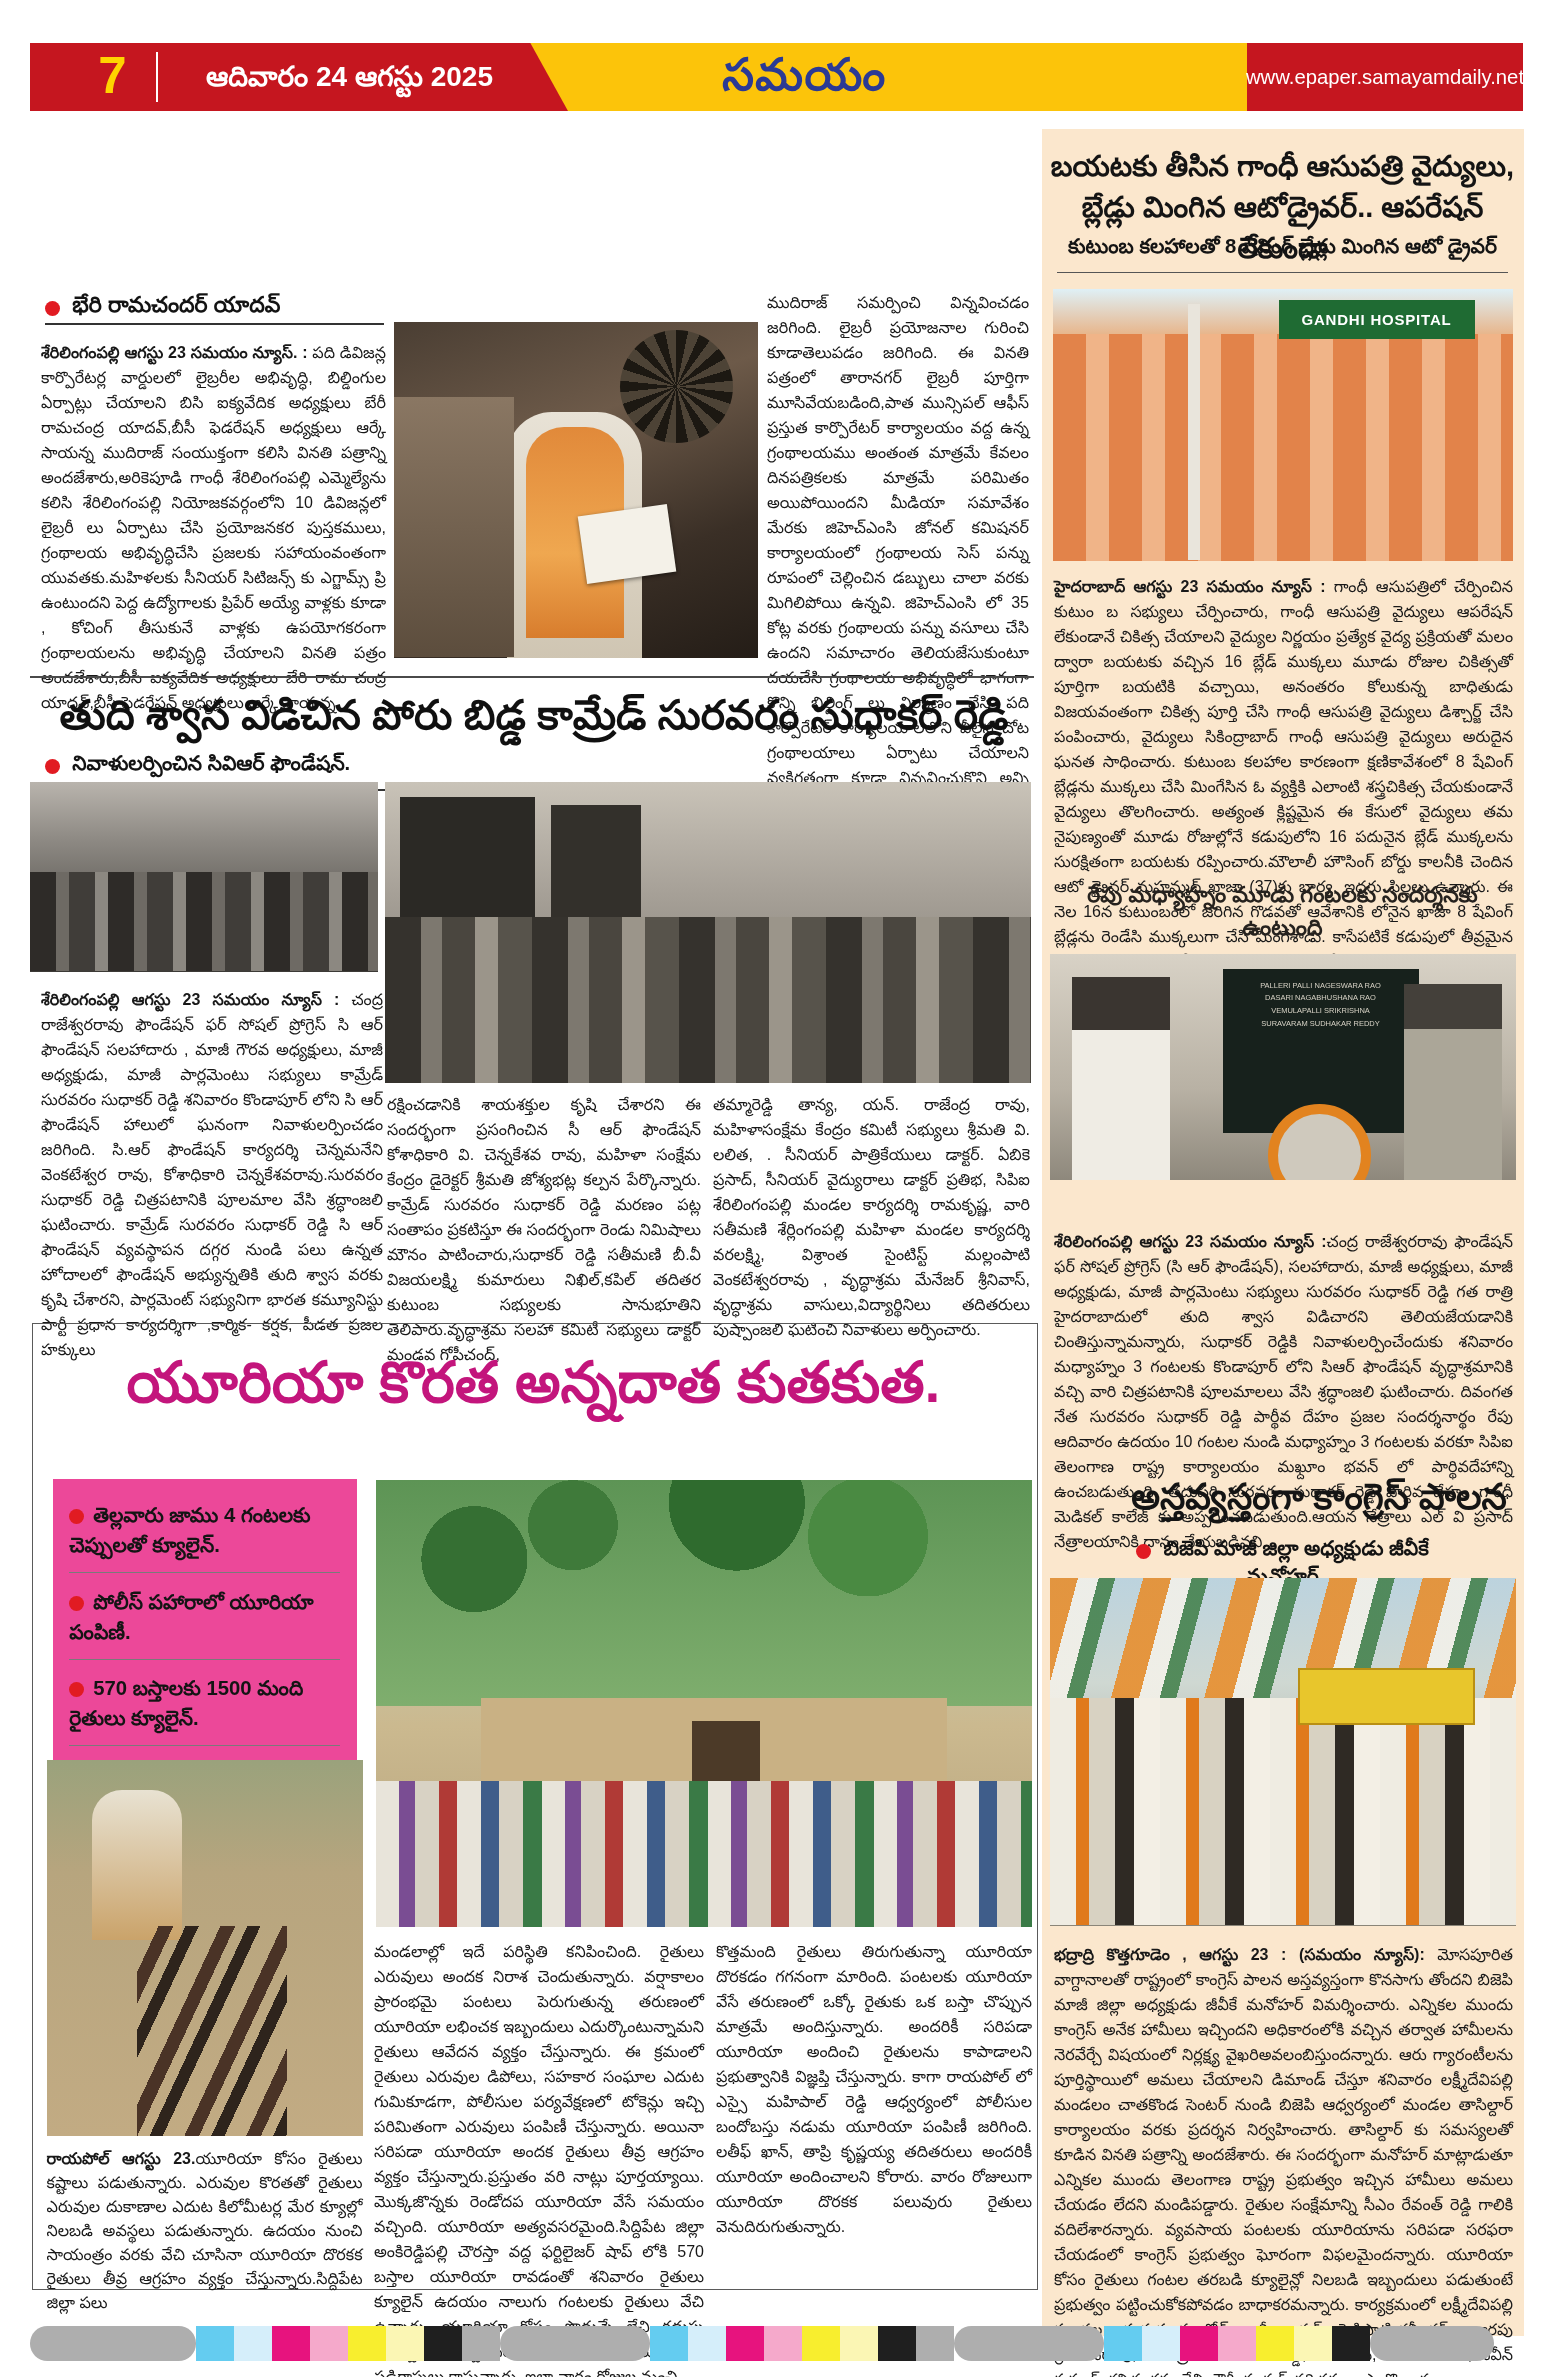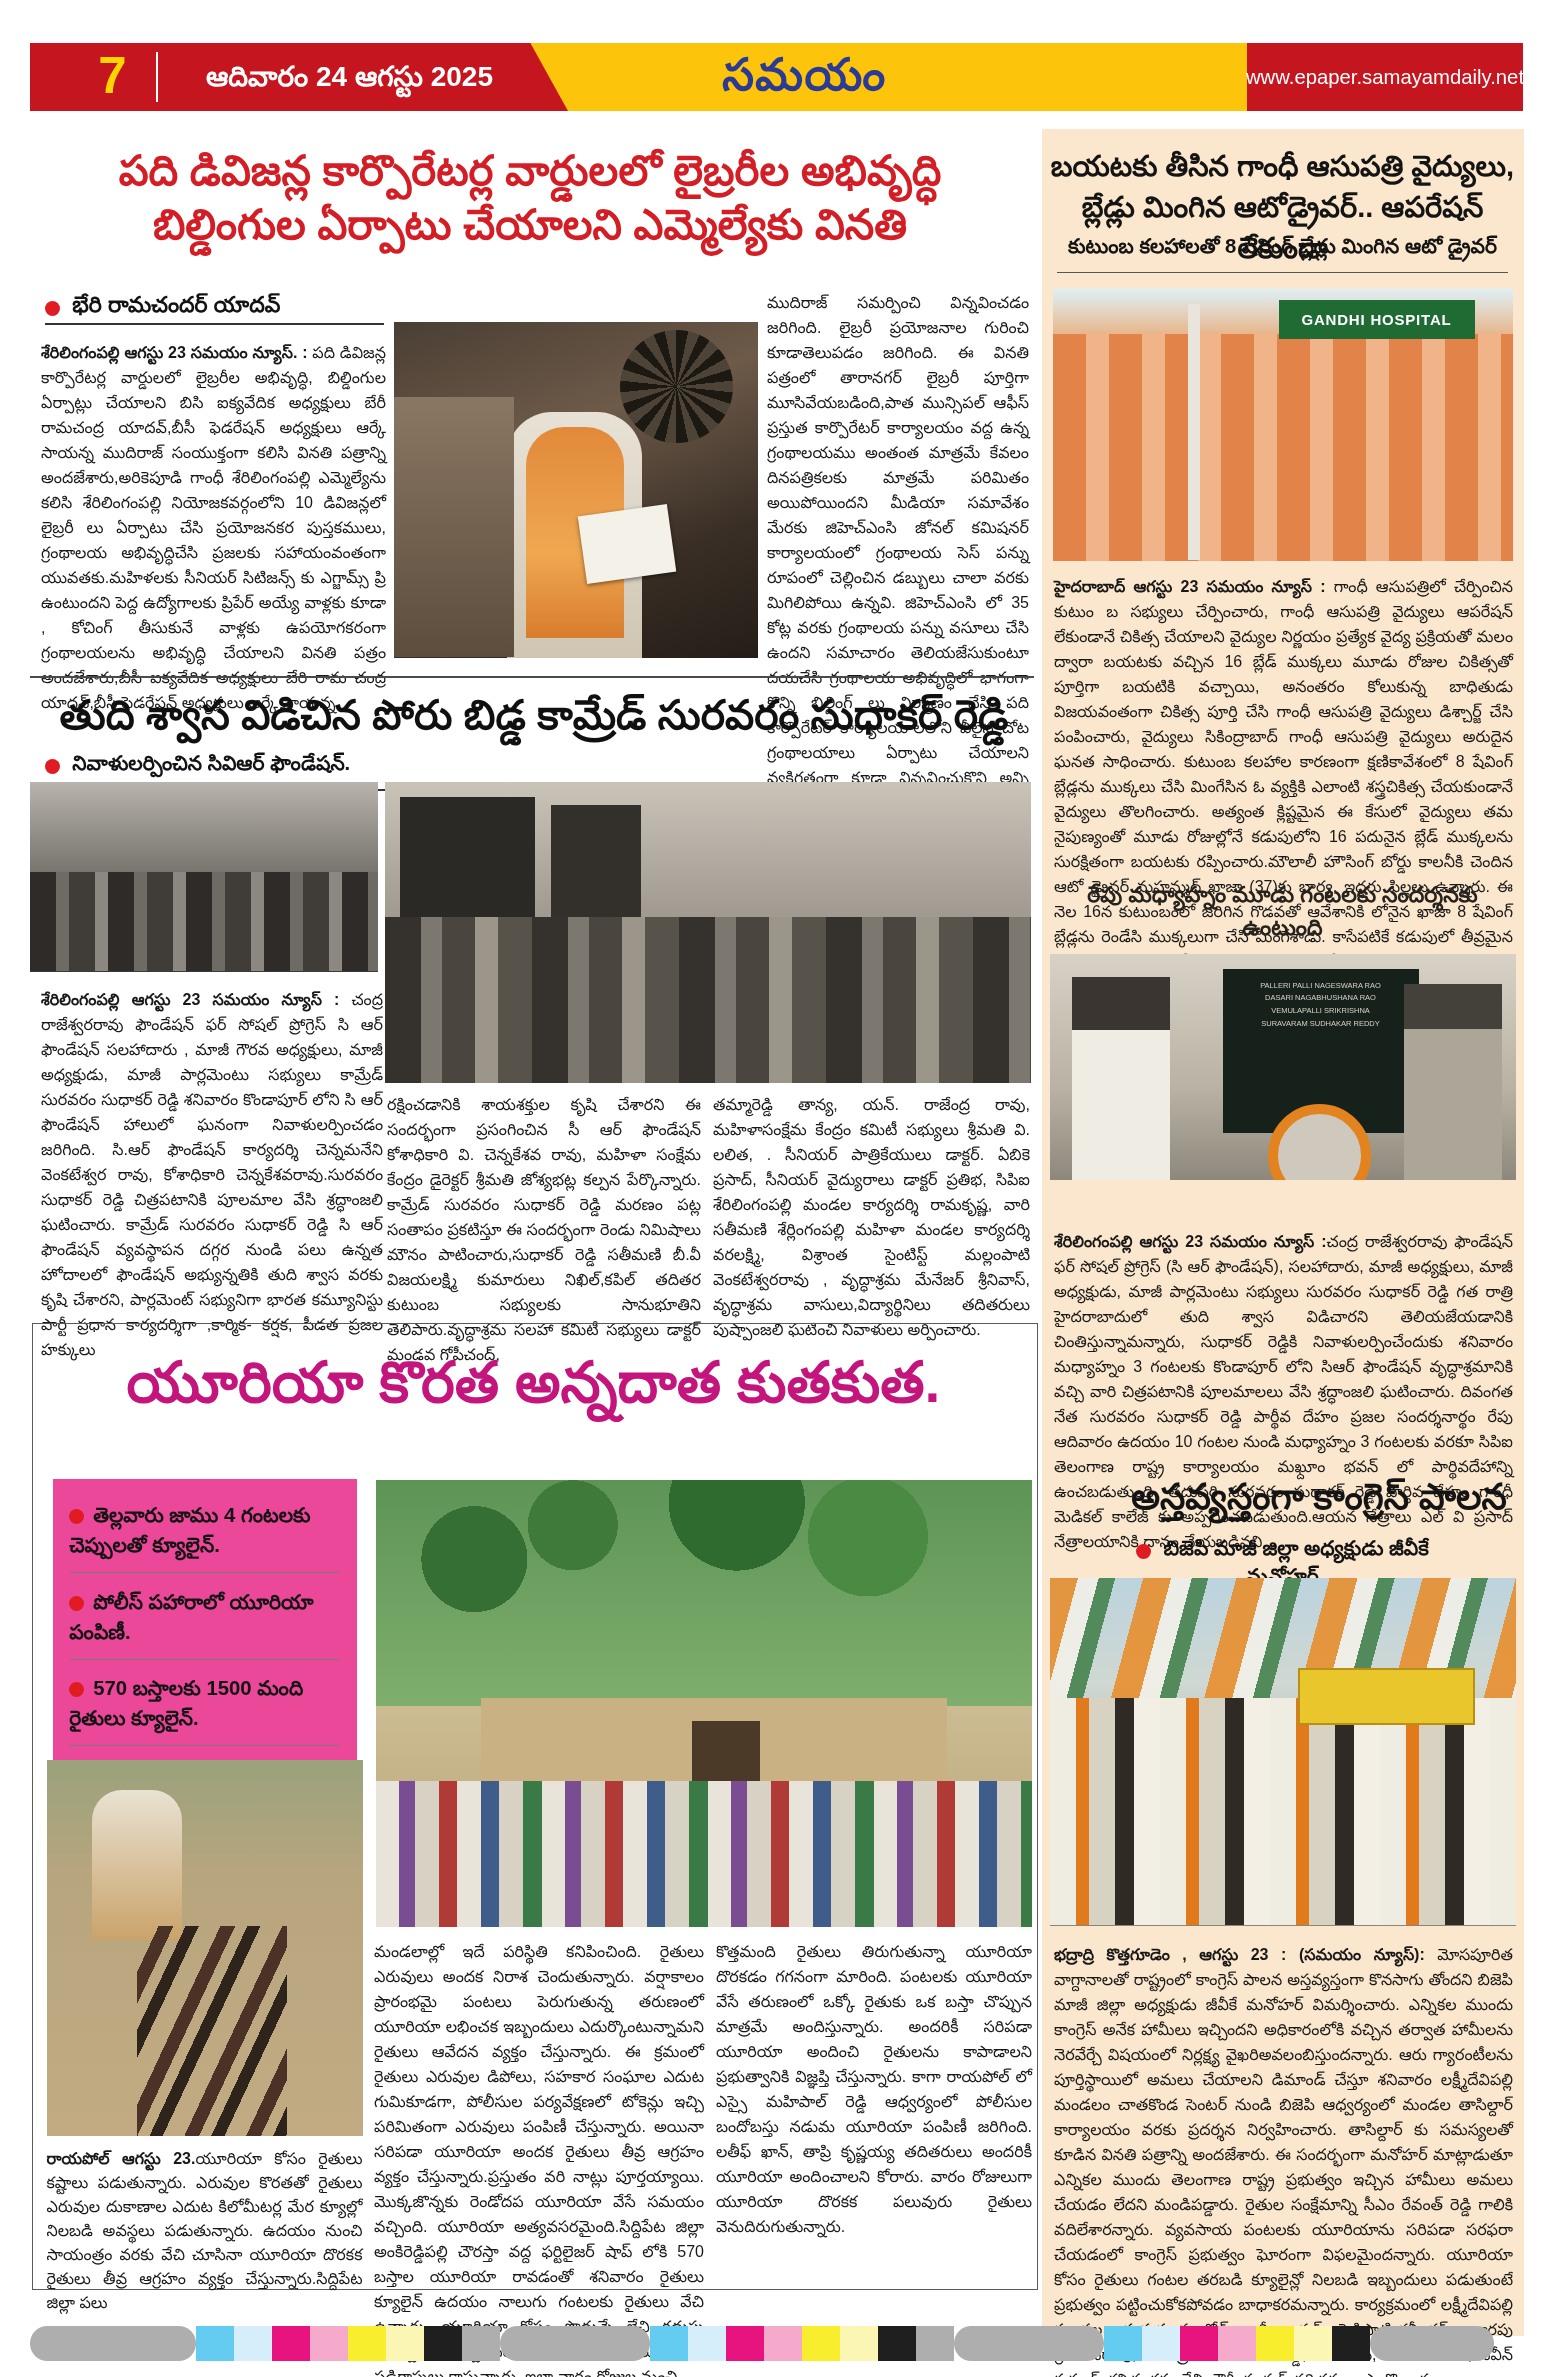--- a/index.html
+++ b/index.html
@@ -52,21 +52,20 @@
       <div id="hdr-page-num" class="abs">7</div>
       <div id="hdr-div" class="abs"></div>
       <div id="hdr-date" class="abs">ఆదివారం 24 ఆగస్టు 2025</div>
     </div>
     <div id="hdr-masthead" class="abs">సమయం</div>
     <div id="hdr-red-right" class="abs">
       <span id="hdr-url">www.epaper.samayamdaily.net</span>
     </div>
   </div>
 
-  <div class="abs headline-red" style="left:41px;top:144px;width:978px;">పది డివిజన్ల కార్పొరేటర్ల వార్డులలో లైబ్రరీల అభివృద్ధి బిల్డింగుల ఏర్పాటు చేయాలని ఎమ్మెల్యేకు వినతి</div>
 
   <div class="abs" style="left:45px;top:292px;width:339px;border-bottom:2.3px solid #333;padding-bottom:0;">
     <span class="dot"></span>
     <span class="byline">భేరి రామచందర్ యాదవ్</span>
   </div>
 
   <p class="abs para" style="left:41px;top:340px;width:345px;">
     <b>శేరిలింగంపల్లి ఆగస్టు 23 సమయం న్యూస్. : </b><span>పది డివిజన్ల కార్పొరేటర్ల వార్డులలో లైబ్రరీల అభివృద్ధి, బిల్డింగుల ఏర్పాట్లు చేయాలని బిసి ఐక్యవేదిక అధ్యక్షులు బేరీ రామచంద్ర యాదవ్,బీసీ ఫెడరేషన్ అధ్యక్షులు ఆర్కే సాయన్న ముదిరాజ్ సంయుక్తంగా కలిసి వినతి పత్రాన్ని అందజేశారు,అరికెపూడి గాంధీ శేరిలింగంపల్లి ఎమ్మెల్యేను కలిసి శేరిలింగంపల్లి నియోజకవర్గంలోని 10 డివిజన్లలో లైబ్రరీ లు ఏర్పాటు చేసి ప్రయోజనకర పుస్తకములు, గ్రంథాలయ అభివృద్ధిచేసి ప్రజలకు సహాయంవంతంగా యువతకు.మహిళలకు సీనియర్ సిటిజన్స్ కు ఎగ్జామ్స్ ప్రి ఉంటుందని పెద్ద ఉద్యోగాలకు ప్రిపేర్ అయ్యే వాళ్లకు కూడా , కోచింగ్ తీసుకునే వాళ్లకు ఉపయోగకరంగా గ్రంథాలయలను అభివృద్ధి చేయాలని వినతి పత్రం అందజేశారు,బీసీ ఐక్యవేదిక అధ్యక్షులు బేరి రామ చంద్ర యాదవ్,బీసీ ఫెడరేషన్ అధ్యక్షులు ఆర్కే సాయన్న</span>
   </p>
 

